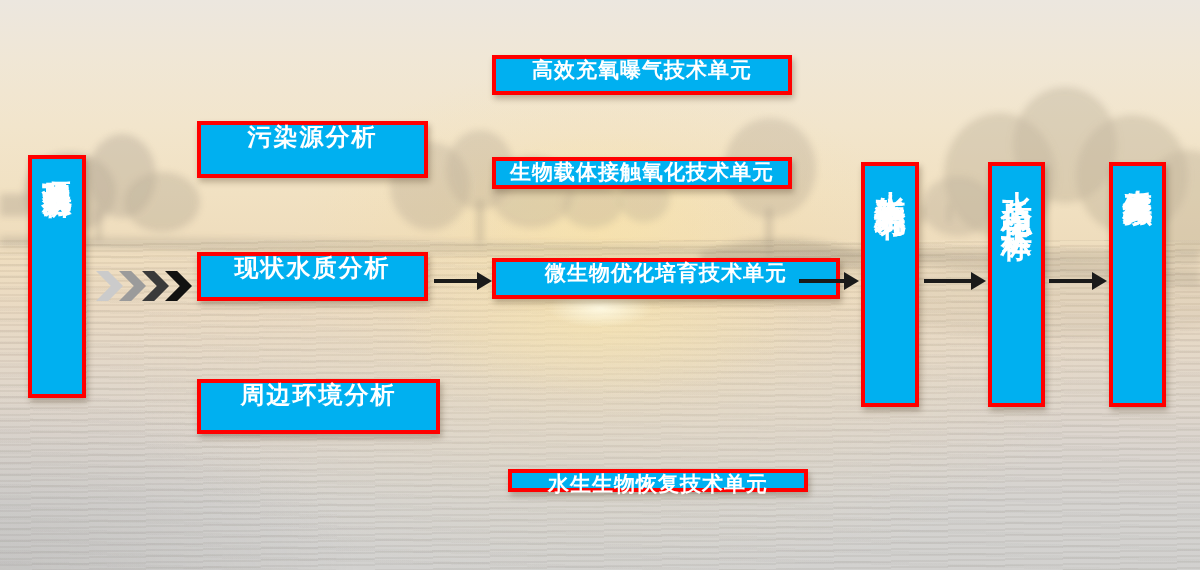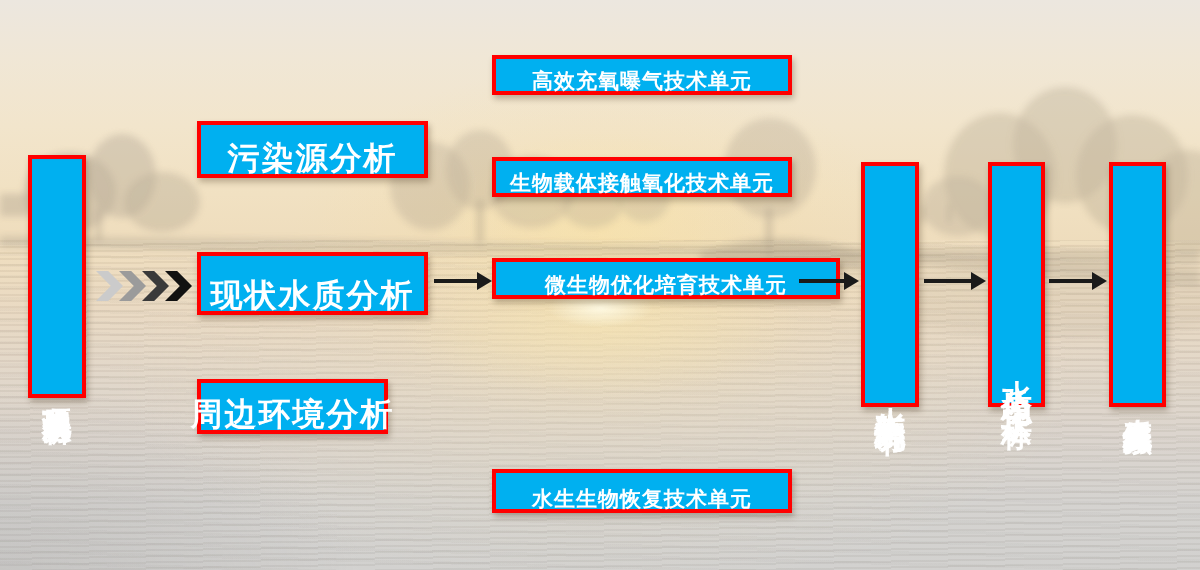--- a/index.html
+++ b/index.html
@@ -26,25 +26,25 @@
       radial-gradient(ellipse 620px 280px at 600px 130px, rgba(241,223,181,.3), rgba(241,223,181,0) 78%),
       radial-gradient(ellipse 520px 280px at 0px 340px, rgba(150,148,148,.22), rgba(150,148,148,0) 70%),
       repeating-linear-gradient(179deg, rgba(108,102,92,.07) 0 2px, rgba(255,255,255,.06) 2px 6px),
       repeating-linear-gradient(181.5deg, rgba(118,112,104,.05) 0 3px, rgba(255,255,255,0) 3px 11px);
   }
   .box{
     position:absolute;box-sizing:border-box;
     background:var(--box-fill,#00b0f0);
     border:4px solid var(--box-border,#ff0000);
     color:var(--box-text,#ffffff);
-    display:flex;align-items:flex-end;justify-content:center;
+    display:flex;align-items:flex-start;justify-content:center;
     font-weight:700;
     box-shadow:2px 4px 6px rgba(80,60,35,.33);
   }
-  .hlabel{font-size:32px;letter-spacing:2px;white-space:nowrap;line-height:1;}
+  .hlabel{font-size:24px;letter-spacing:2px;white-space:nowrap;line-height:1;}
   .tech .hlabel{font-size:21px;letter-spacing:1px;}
   .vlabel{writing-mode:vertical-lr;text-orientation:upright;line-height:1;}
   .v8{font-size:29px;letter-spacing:1px;}
   .v7{font-size:31px;letter-spacing:3px;}
   .v6{font-size:31px;letter-spacing:8px;}
   .arrow{position:absolute;height:4px;background:var(--arrow-color,#1a1a1a);}
   .arrow::after{
     content:"";position:absolute;left:100%;top:50%;transform:translateY(-50%);
     width:0;height:0;
     border-left:15px solid var(--arrow-color,#1a1a1a);
@@ -107,39 +107,39 @@
   <div class="chevrons" style="left:96px;top:271px">
     <i class="chev" style="background: rgb(203, 203, 203);"></i>
     <i class="chev" style="background: rgb(155, 155, 155);"></i>
     <i class="chev" style="background: rgb(58, 58, 58);"></i>
     <i class="chev" style="background: rgb(17, 17, 17);"></i>
   </div>
 
   <div class="box" style="left:197px;top:121px;width:231px;height:57px">
     <span class="hlabel">污染源分析</span>
   </div>
-  <div class="box" style="left:197px;top:252px;width:231px;height:63px">
+  <div class="box" style="left:197px;top:252px;width:231px;height:49px">
     <span class="hlabel">现状水质分析</span>
   </div>
-  <div class="box" style="left:197px;top:379px;width:191px;height:55px">
+  <div class="box" style="left:197px;top:379px;width:243px;height:55px">
     <span class="hlabel">周边环境分析</span>
   </div>
 
   <div class="arrow" style="left:434px;top:279px;width:43px"></div>
 
   <div class="box tech" style="left:492px;top:55px;width:300px;height:40px">
     <span class="hlabel">高效充氧曝气技术单元</span>
   </div>
-  <div class="box tech" style="left:492px;top:157px;width:300px;height:40px">
+  <div class="box tech" style="left:492px;top:157px;width:300px;height:32px">
     <span class="hlabel">生物载体接触氧化技术单元</span>
   </div>
   <div class="box tech" style="left:492px;top:258px;width:348px;height:41px">
     <span class="hlabel">微生物优化培育技术单元</span>
   </div>
-  <div class="box tech" style="left:492px;top:469px;width:300px;height:44px">
+  <div class="box tech" style="left:508px;top:469px;width:300px;height:23px">
     <span class="hlabel">水生生物恢复技术单元</span>
   </div>
 
   <div class="arrow" style="left:799px;top:279px;width:45px"></div>
 
   <div class="box" style="left:861px;top:162px;width:58px;height:245px">
     <span class="vlabel v7">水生态系统调节</span>
   </div>
 
   <div class="arrow" style="left:924px;top:279px;width:47px"></div>

